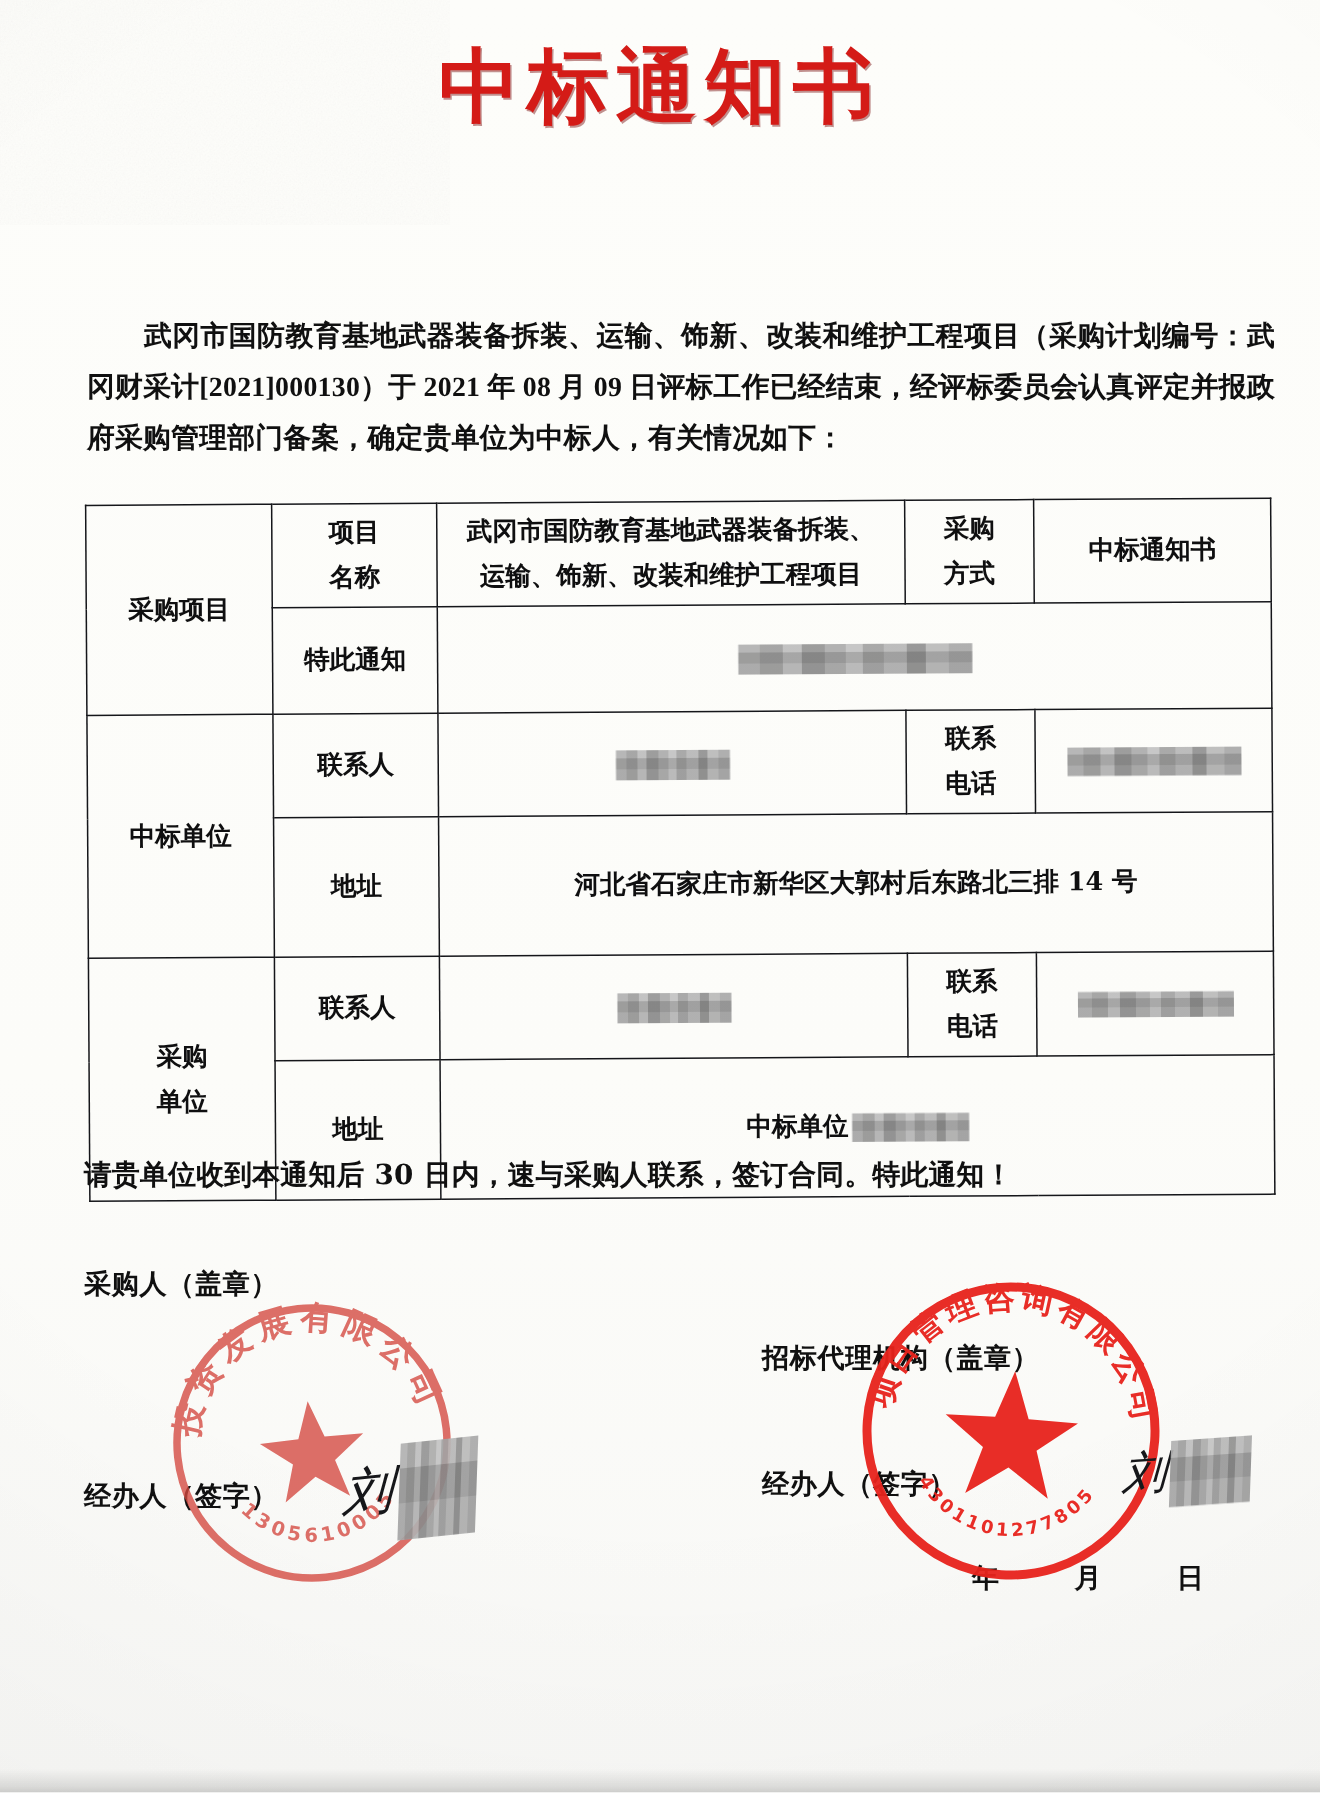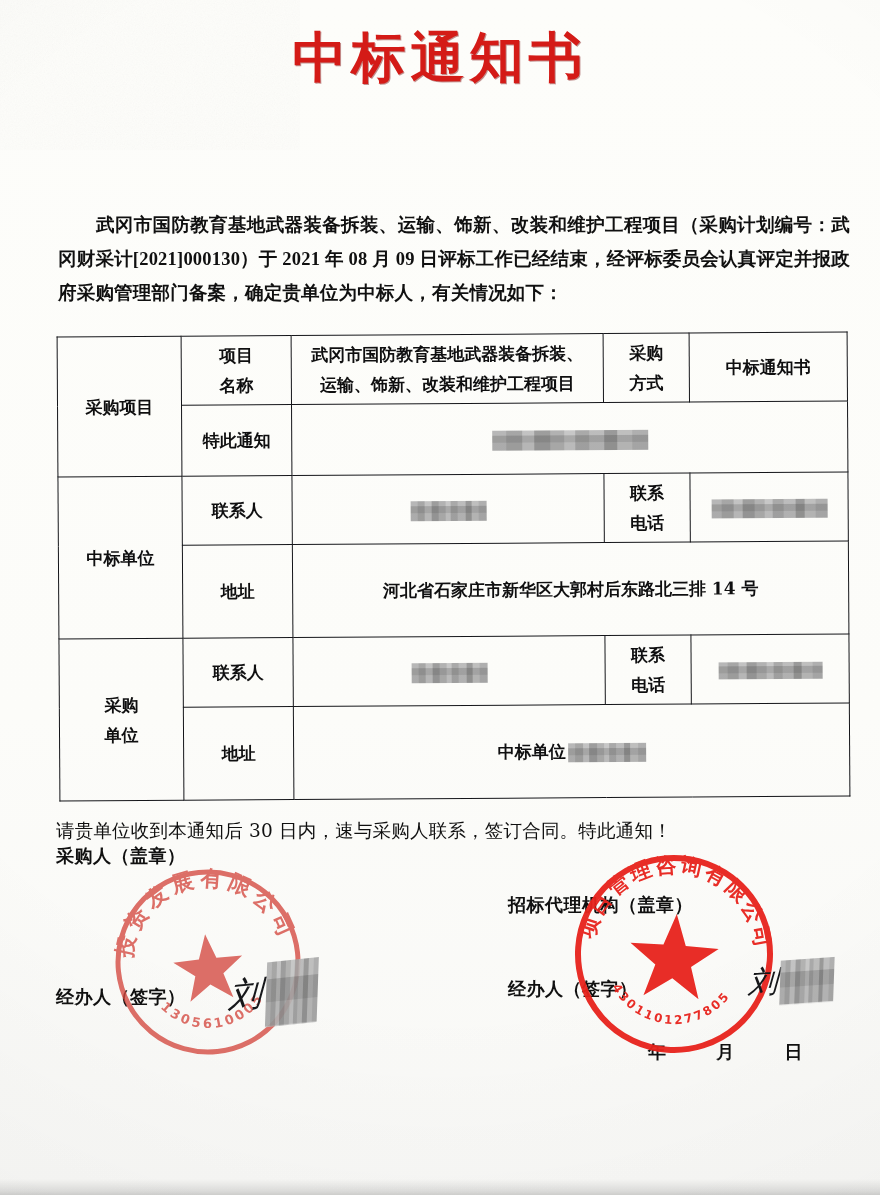--- a/index.html
+++ b/index.html
@@ -142,24 +142,24 @@
       linear-gradient(180deg,
         #e2e2e2 0 26%, #bdbdbd 26% 62%, #d2d2d2 62% 100%);
     background-blend-mode: multiply;
     opacity: .92;
     filter: blur(0.4px);
   }
 
   
   #closing-line {
     position: absolute;
-    top: 818px;
+    top: 770px;
     left: 56px;
     font-size: 18.5px;
-    font-weight: normal;
+    font-weight: bold;
     font-family: "DejaVu Serif", "Liberation Serif", serif;
     letter-spacing: .2px;
   }
 
   
   .sig-label {
     position: absolute;
     font-size: 18px;
     font-weight: bold;
     font-family: "DejaVu Serif", "Liberation Serif", serif;

